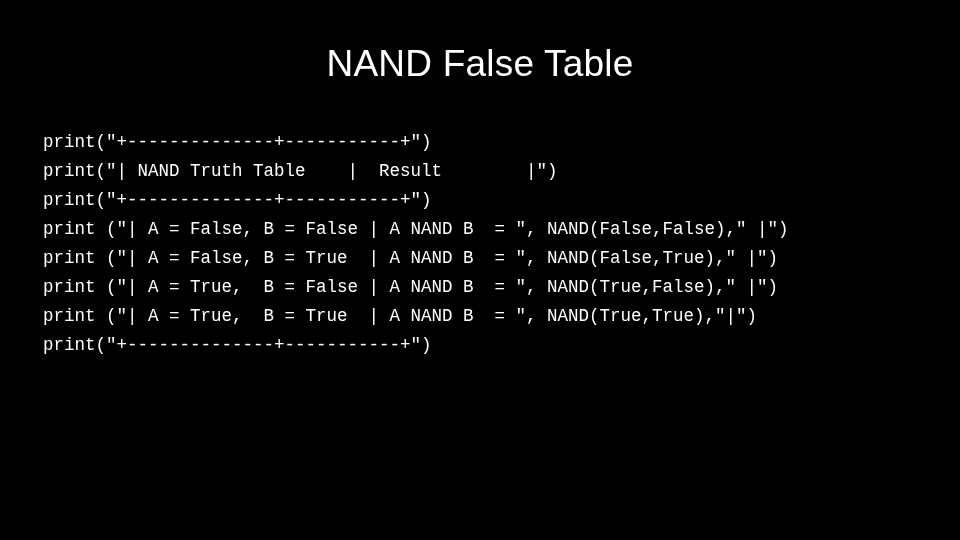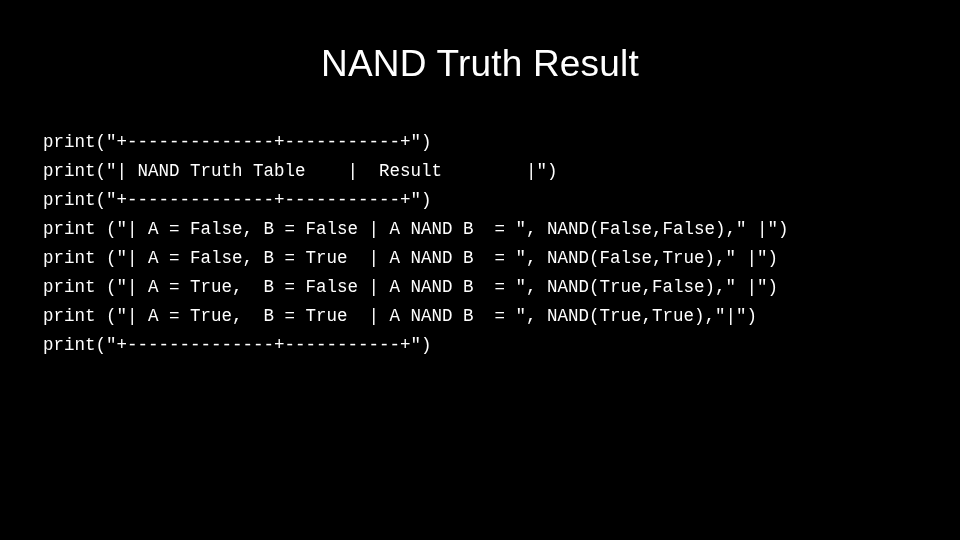--- a/index.html
+++ b/index.html
@@ -46,21 +46,21 @@
     line-height: 29px;
     white-space: pre;
     letter-spacing: 0px;
   }
 </style>
 </head>
 <body>
 
 <div class="slide">
 
-  <div class="slide-title">NAND Truth Result</div>
+  <div class="slide-title">NAND False Table</div>
 
   <div class="code-block">
     <div class="code-line">print("+--------------+-----------+")</div>
     <div class="code-line">print("| NAND Truth Table    |  Result        |")</div>
     <div class="code-line">print("+--------------+-----------+")</div>
     <div class="code-line">print ("| A = False, B = False | A NAND B  = ", NAND(False,False)," |")</div>
     <div class="code-line">print ("| A = False, B = True  | A NAND B  = ", NAND(False,True)," |")</div>
     <div class="code-line">print ("| A = True,  B = False | A NAND B  = ", NAND(True,False)," |")</div>
     <div class="code-line">print ("| A = True,  B = True  | A NAND B  = ", NAND(True,True),"|")</div>
     <div class="code-line">print("+--------------+-----------+")</div>

